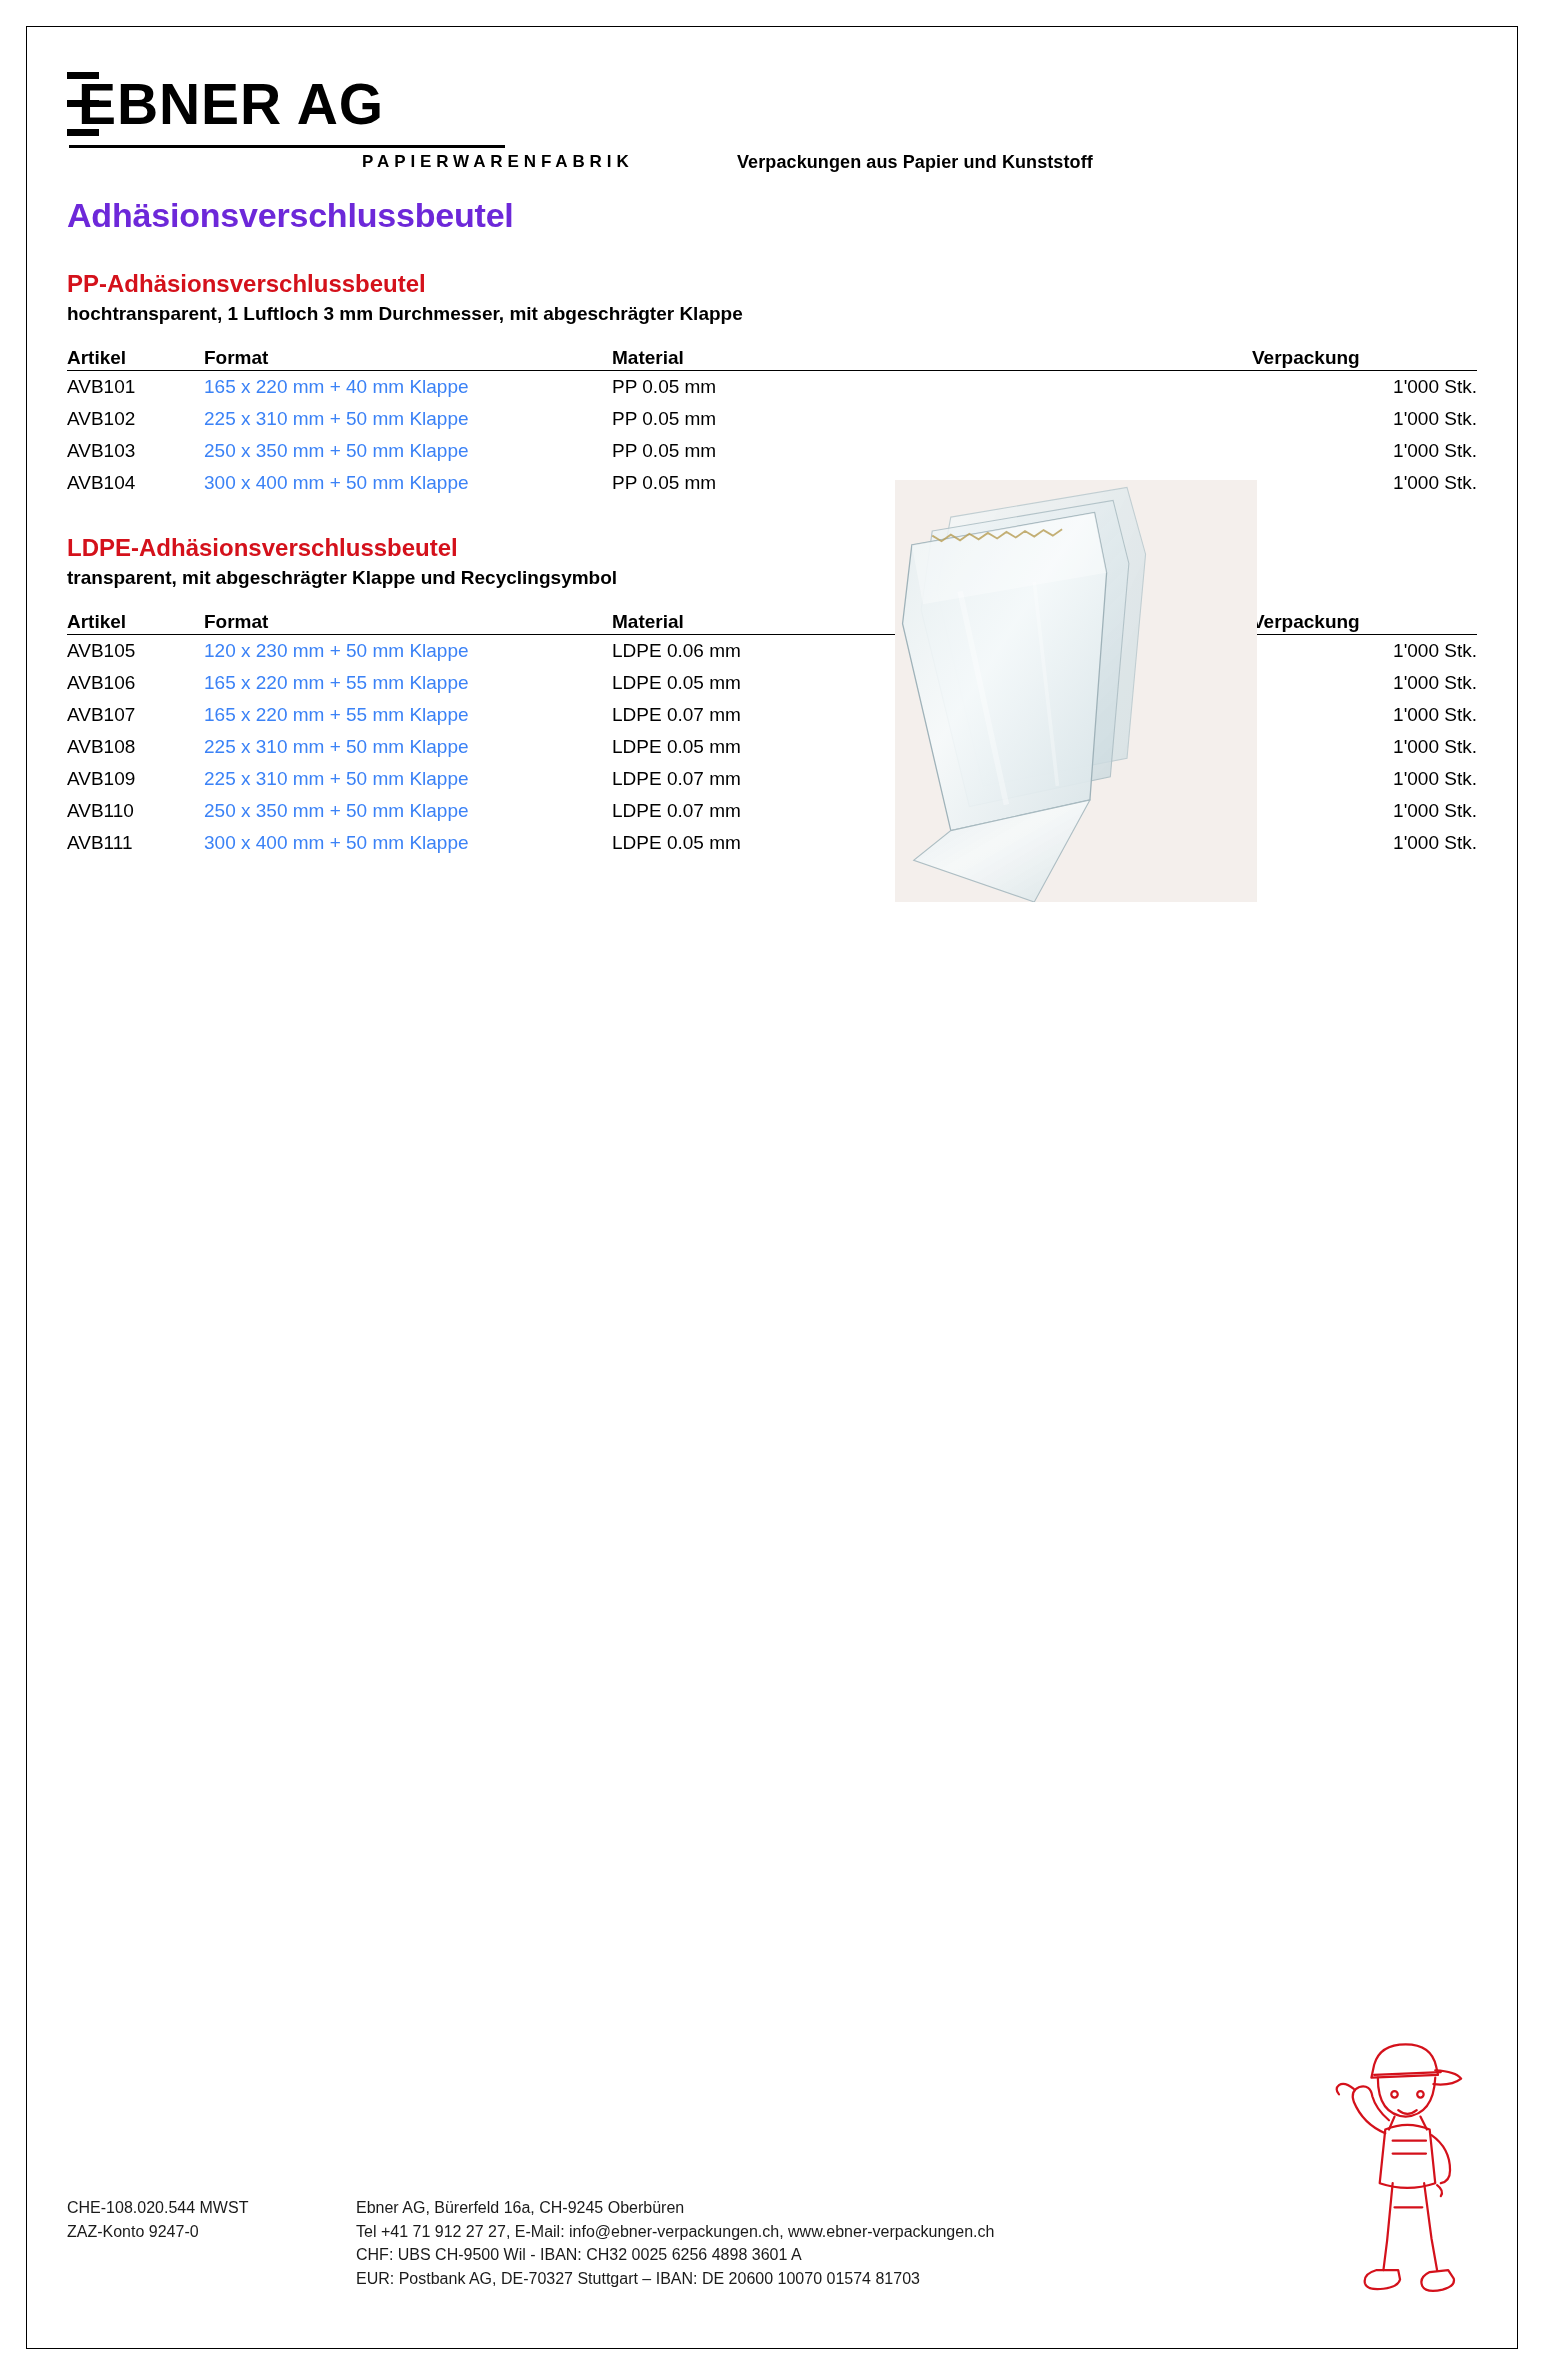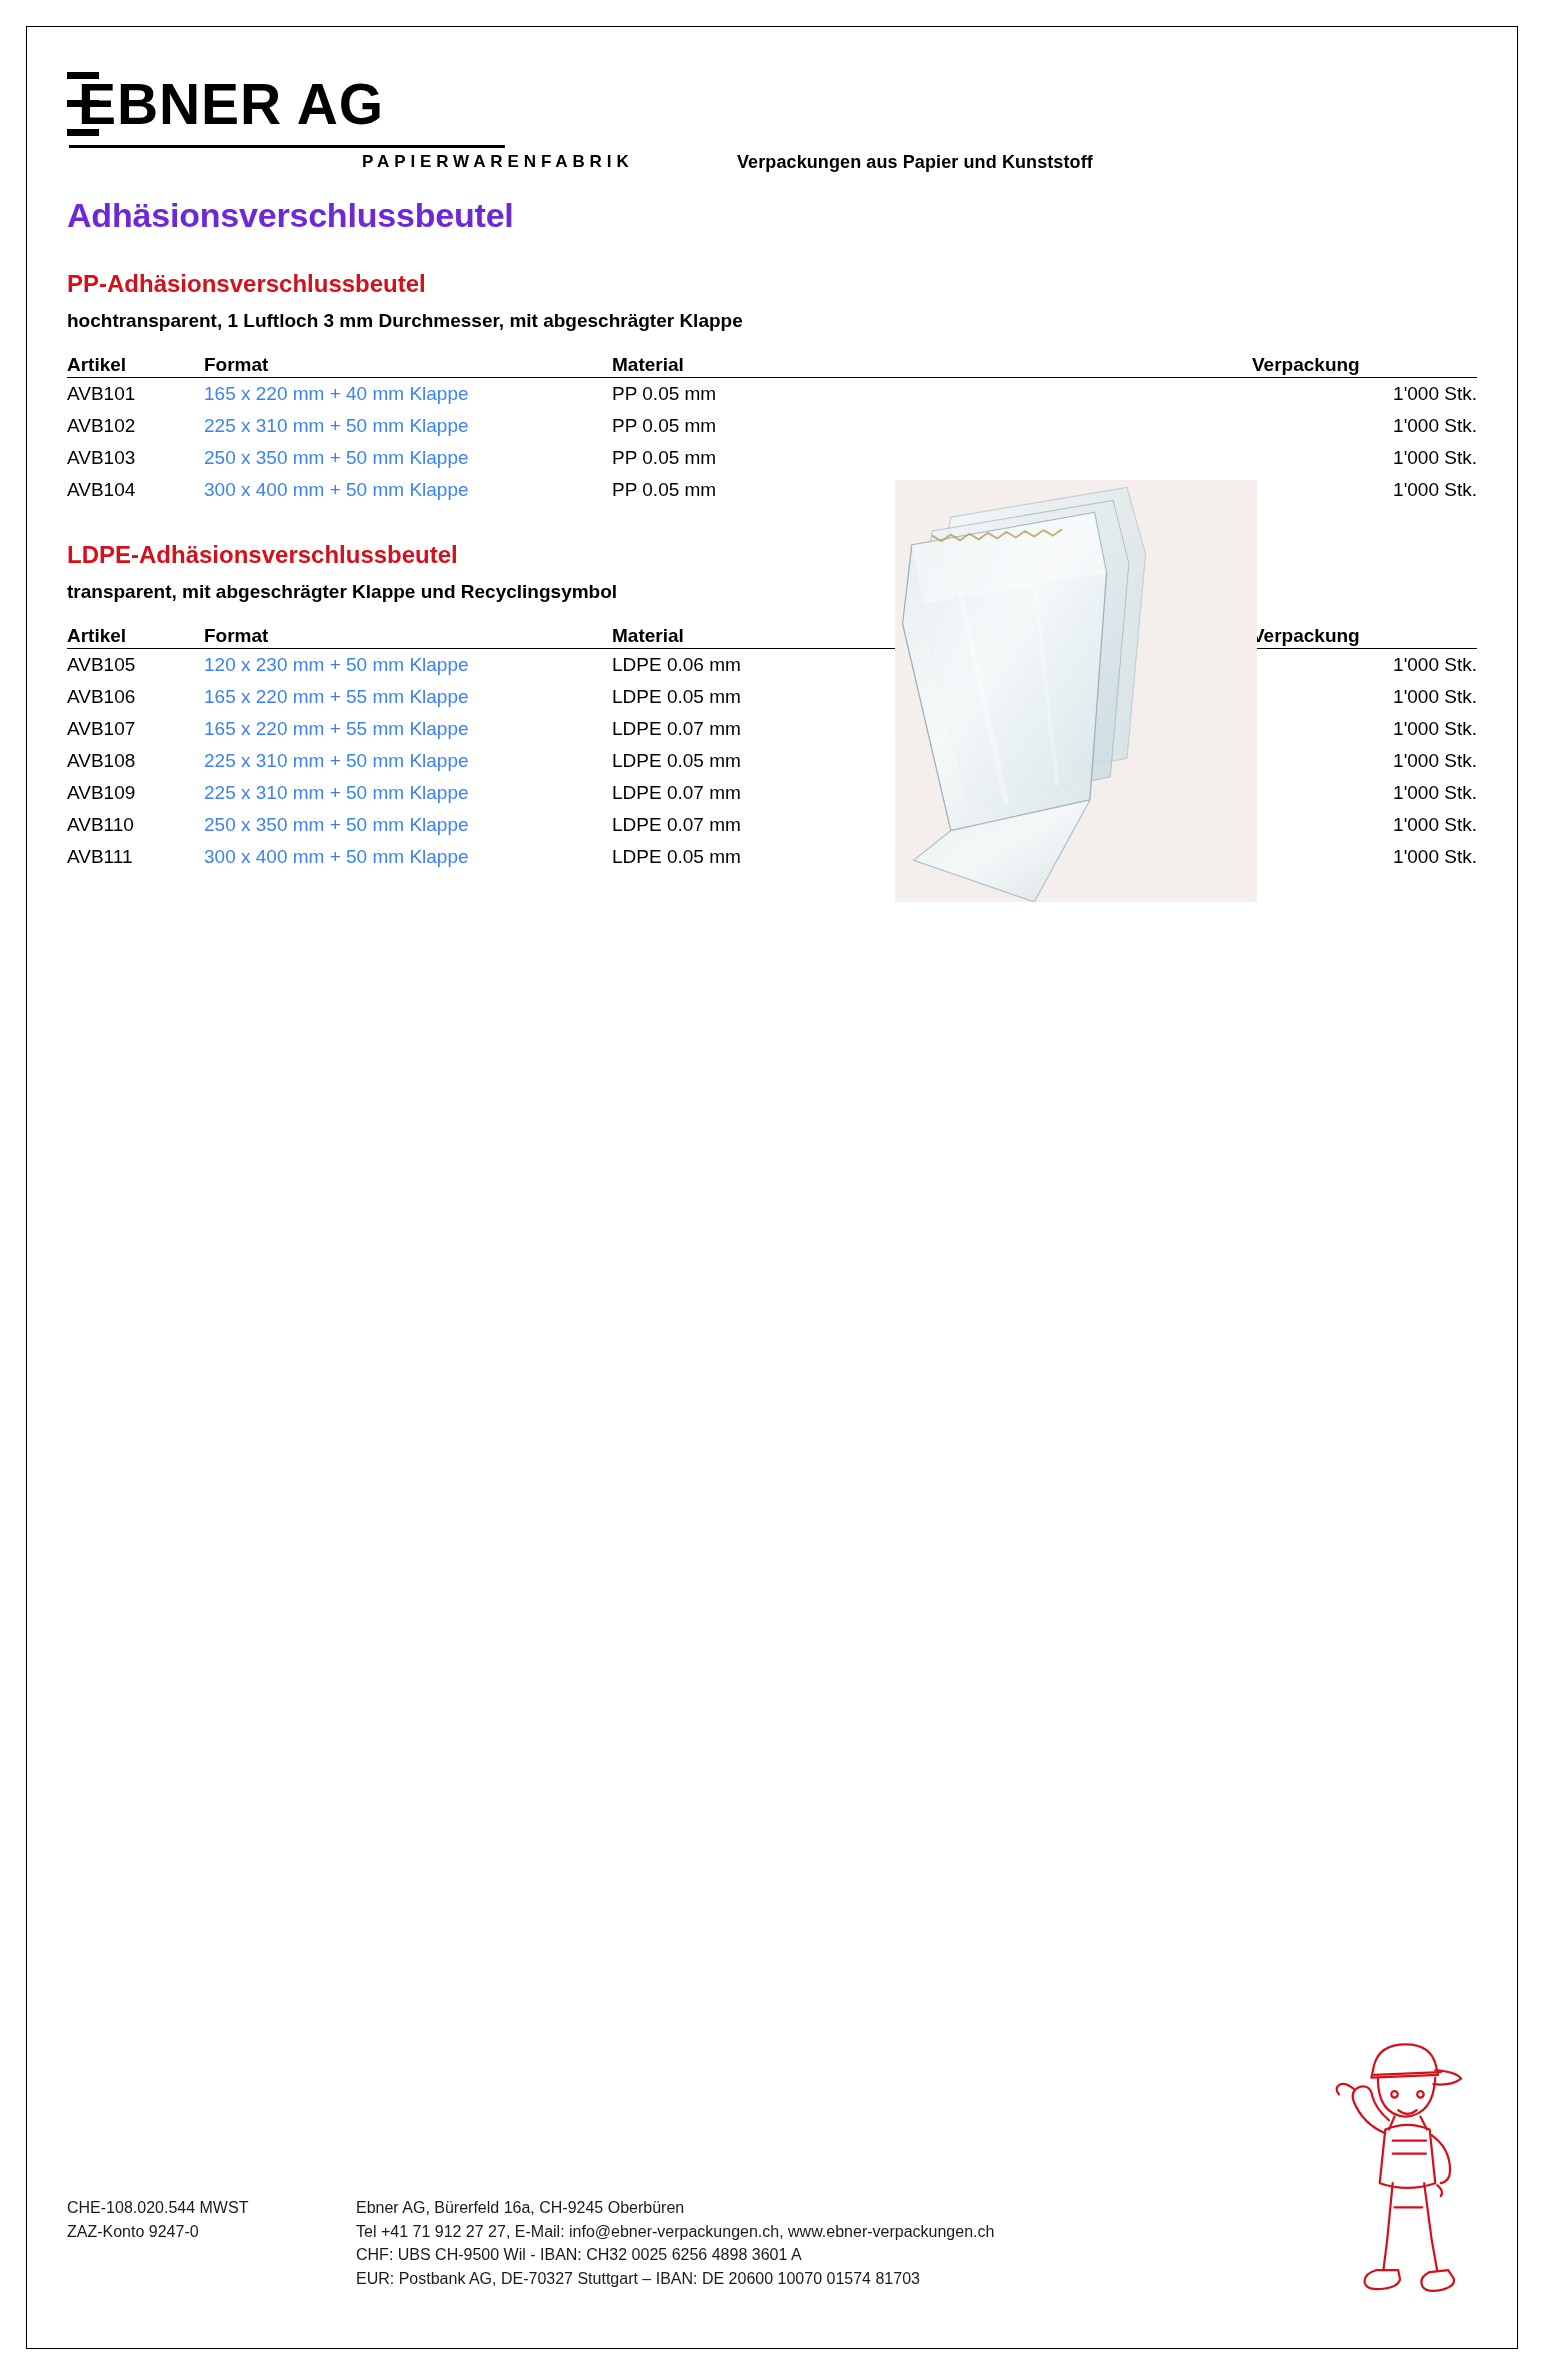--- a/index.html
+++ b/index.html
@@ -110,21 +110,21 @@
     color: #6d28d9;
     letter-spacing: -0.2px;
   }
   h2.section-title {
     margin: 35px 0 0 0;
     font-size: 24px;
     font-weight: bold;
     color: #d4111b;
   }
   .section-sub {
-    margin: 12px 0 0 0;
+    margin: 5px 0 0 0;
     font-size: 19px;
     font-weight: bold;
     color: #000;
   }
 
   
   table.parts {
     width: 100%;
     border-collapse: collapse;
     margin-top: 22px;

